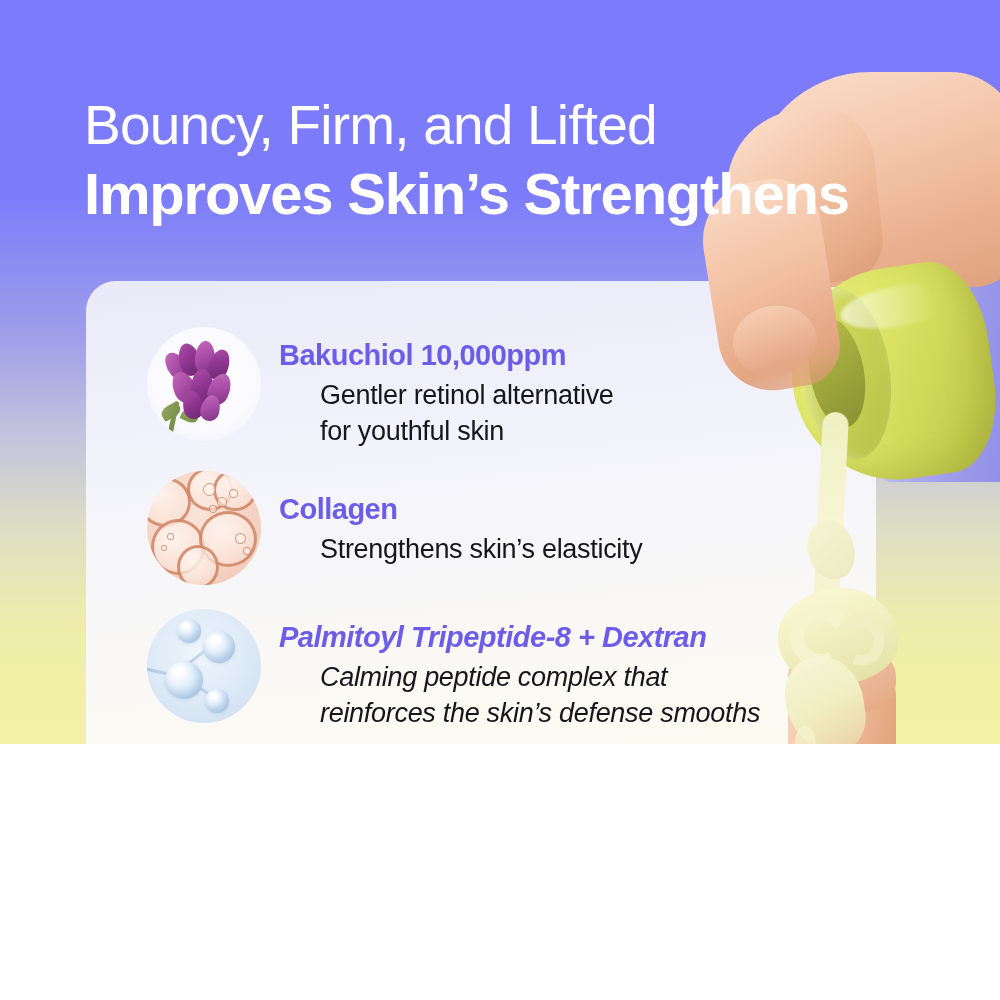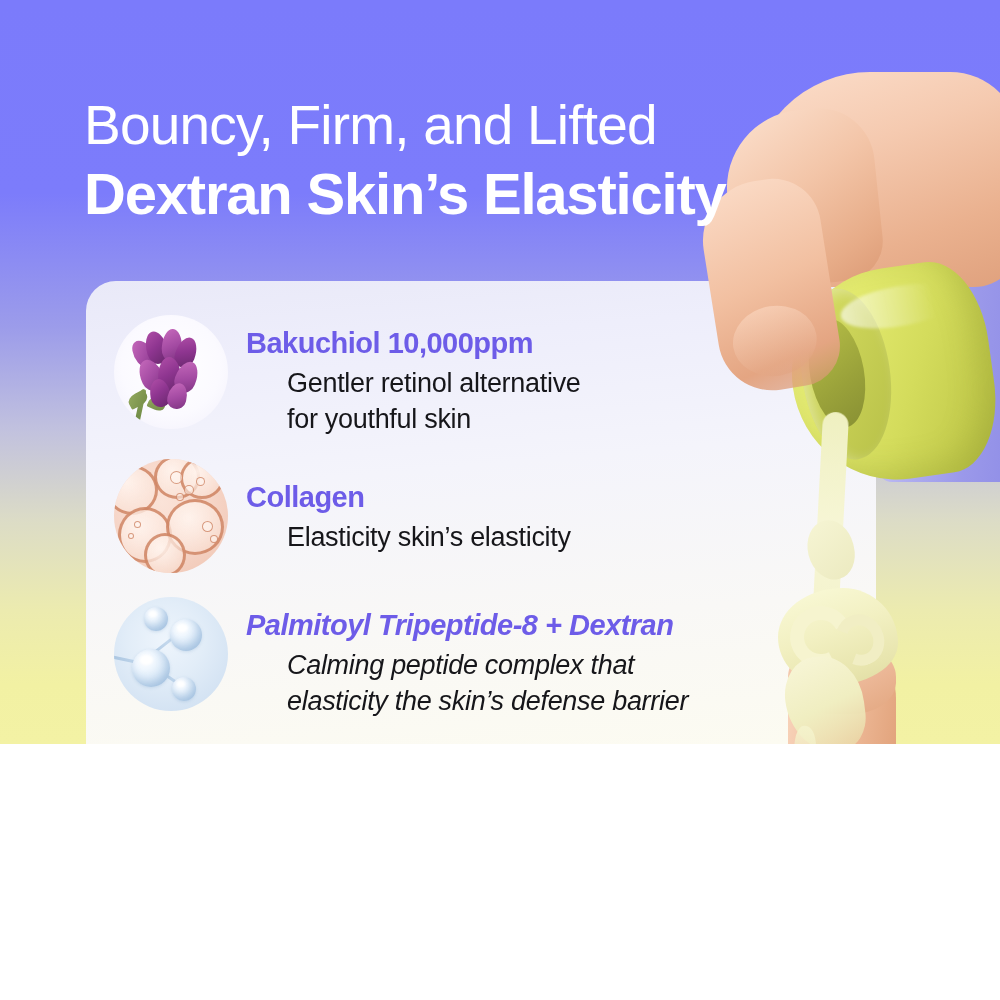--- a/index.html
+++ b/index.html
@@ -68,23 +68,23 @@
         #f4f4fb 30%,
         #f9f8f6 52%,
         #fcfbf1 72%,
         #fdfcec 88%,
         #fdfceb 100%);
     z-index: 2;
   }
 
   .ing-list {
     position: absolute;
-    left: 0; top: 0;
+    left: 0; top: 12px;
     width: 100%;
-    padding: 32px 20px 20px 28px;
+    padding: 32px 20px 20px 61px;
   }
 
   .ing-row {
     display: flex;
     align-items: flex-start;
     margin-bottom: 22px;
   }
   .ing-row:last-child { margin-bottom: 0; font-style: italic; }
 
   .ing-icon {
@@ -406,21 +406,21 @@
     transform: rotate(6deg);
   }
 </style>
 </head>
 <body>
 
 <div id="canvas">
 
   <div class="headline">
     <div class="headline-line1">Bouncy, Firm, and Lifted</div>
-    <div class="headline-line2">Dextran Skin’s Elasticity</div>
+    <div class="headline-line2">Improves Skin’s Strengthens</div>
   </div>
 
   <div class="card">
     <div class="ing-list">
 
       <div class="ing-row row-1">
         <div class="ing-icon icon-bakuchiol">
           <div class="flower">
             <div class="stem" style="left:24px;  top:74px;  width:5px;  height:34px; transform:rotate(12deg);"></div>
             <div class="leafy" style="left:14px;  top:78px;  width:20px; height:13px; transform:rotate(-28deg);"></div>
@@ -456,21 +456,21 @@
           <div class="microbub" style="left:70px;  top:26px;  width:10px; height:10px;"></div>
           <div class="microbub" style="left:62px;  top:34px;  width:8px;  height:8px;"></div>
           <div class="microbub" style="left:82px;  top:18px;  width:9px;  height:9px;"></div>
           <div class="microbub" style="left:20px;  top:62px;  width:7px;  height:7px;"></div>
           <div class="microbub" style="left:14px;  top:74px;  width:6px;  height:6px;"></div>
           <div class="microbub" style="left:88px;  top:62px;  width:11px; height:11px;"></div>
           <div class="microbub" style="left:96px;  top:76px;  width:8px;  height:8px;"></div>
         </div>
         <div class="ing-text">
           <div class="ing-title">Collagen</div>
-          <div class="ing-desc">Elasticity skin’s elasticity</div>
+          <div class="ing-desc">Strengthens skin’s elasticity</div>
         </div>
       </div>
 
       <div class="ing-row">
         <div class="ing-icon icon-peptide">
           <div class="bond" style="left:30px; top:62px; width:44px; transform:rotate(-38deg);"></div>
           <div class="bond" style="left:36px; top:66px; width:46px; transform:rotate(34deg);"></div>
           <div class="bond" style="left:-4px; top:58px; width:40px; transform:rotate(12deg);"></div>
           <div class="sphere" style="left:30px; top:10px; width:24px; height:24px;">
               <span class="glint"></span>
@@ -481,21 +481,21 @@
           <div class="sphere" style="left:18px; top:52px; width:38px; height:38px;">
               <span class="glint"></span>
             </div>
           <div class="sphere" style="left:58px; top:80px; width:24px; height:24px;">
               <span class="glint"></span>
             </div>
         </div>
         <div class="ing-text">
           <div class="ing-title">Palmitoyl Tripeptide-8 + Dextran</div>
           <div class="ing-desc">Calming peptide complex that
-elasticity the skin’s defense barrier</div>
+reinforces the skin’s defense smooths</div>
         </div>
       </div>
 
     </div>
   </div>
 
   <div class="product-scene">
     <div class="bottle-body"></div>
     <div class="hand-back"></div>
     <div class="knuckle"></div>

